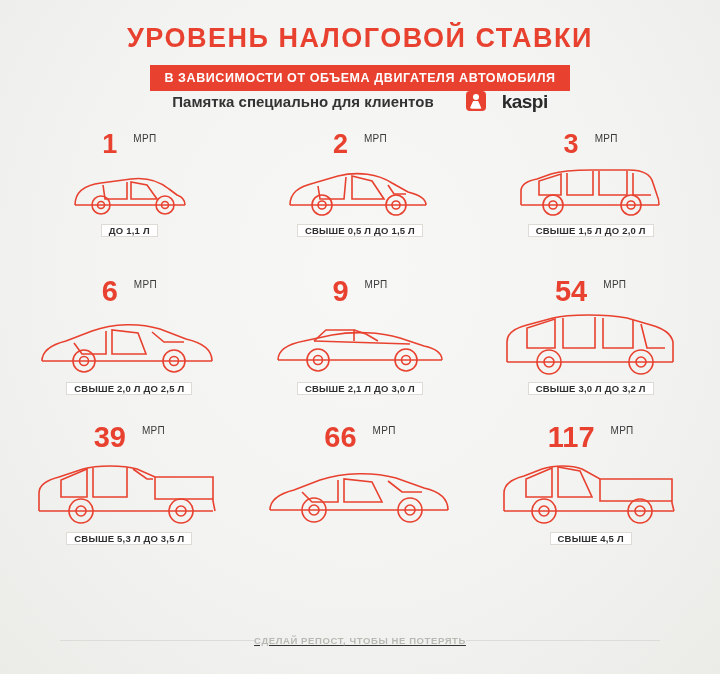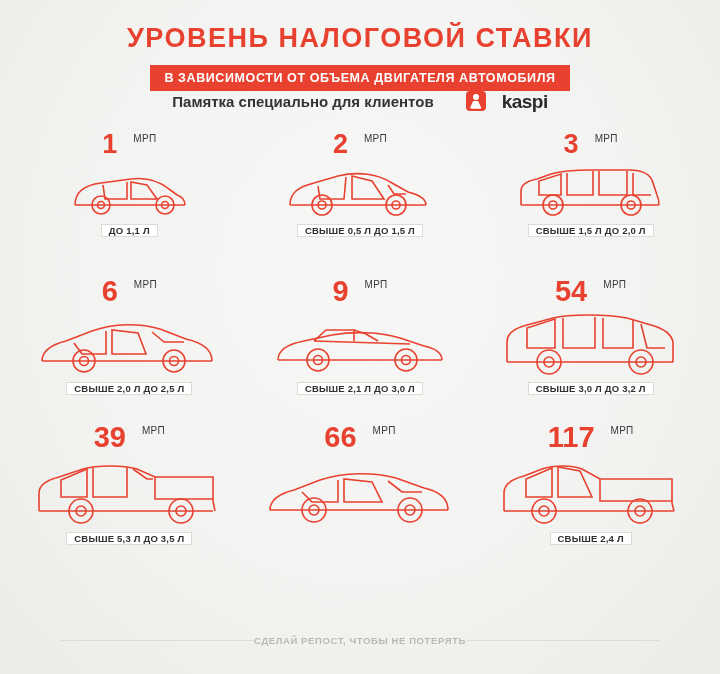--- a/index.html
+++ b/index.html
@@ -163,20 +163,21 @@
   
   .footer {
     position: absolute;
     left: 0;
     right: 0;
     bottom: 28px;
     display: flex;
     align-items: center;
     justify-content: center;
     padding: 0 60px;
+    text-decoration: underline;
   }
   .footer .line {
     flex: 1;
     height: 1px;
     background: #dcdcd8;
   }
   .footer-text {
     font-size: 9.5px;
     font-weight: bold;
     color: #b9b9b4;
@@ -385,21 +386,21 @@
           <path d="M8 56 L178 56"></path>
           <path d="M104 24 L104 46 L176 46"></path>
           <path d="M30 24 L30 42 L56 42 L56 13 Z"></path>
           <path d="M62 12 L62 42 L96 42 L84 16 Z"></path>
           <circle cx="48" cy="56" r="12"></circle>
           <circle cx="48" cy="56" r="5"></circle>
           <circle cx="144" cy="56" r="12"></circle>
           <circle cx="144" cy="56" r="5"></circle>
         </svg>
       </div>
-      <div class="range">СВЫШЕ 2,4 Л</div>
+      <div class="range">СВЫШЕ 4,5 Л</div>
     </div>
 
   </div>
 
   <div class="footer">
     <span class="line"></span>
     <span class="footer-text">СДЕЛАЙ РЕПОСТ, ЧТОБЫ НЕ ПОТЕРЯТЬ</span>
     <span class="line"></span>
   </div>
 

